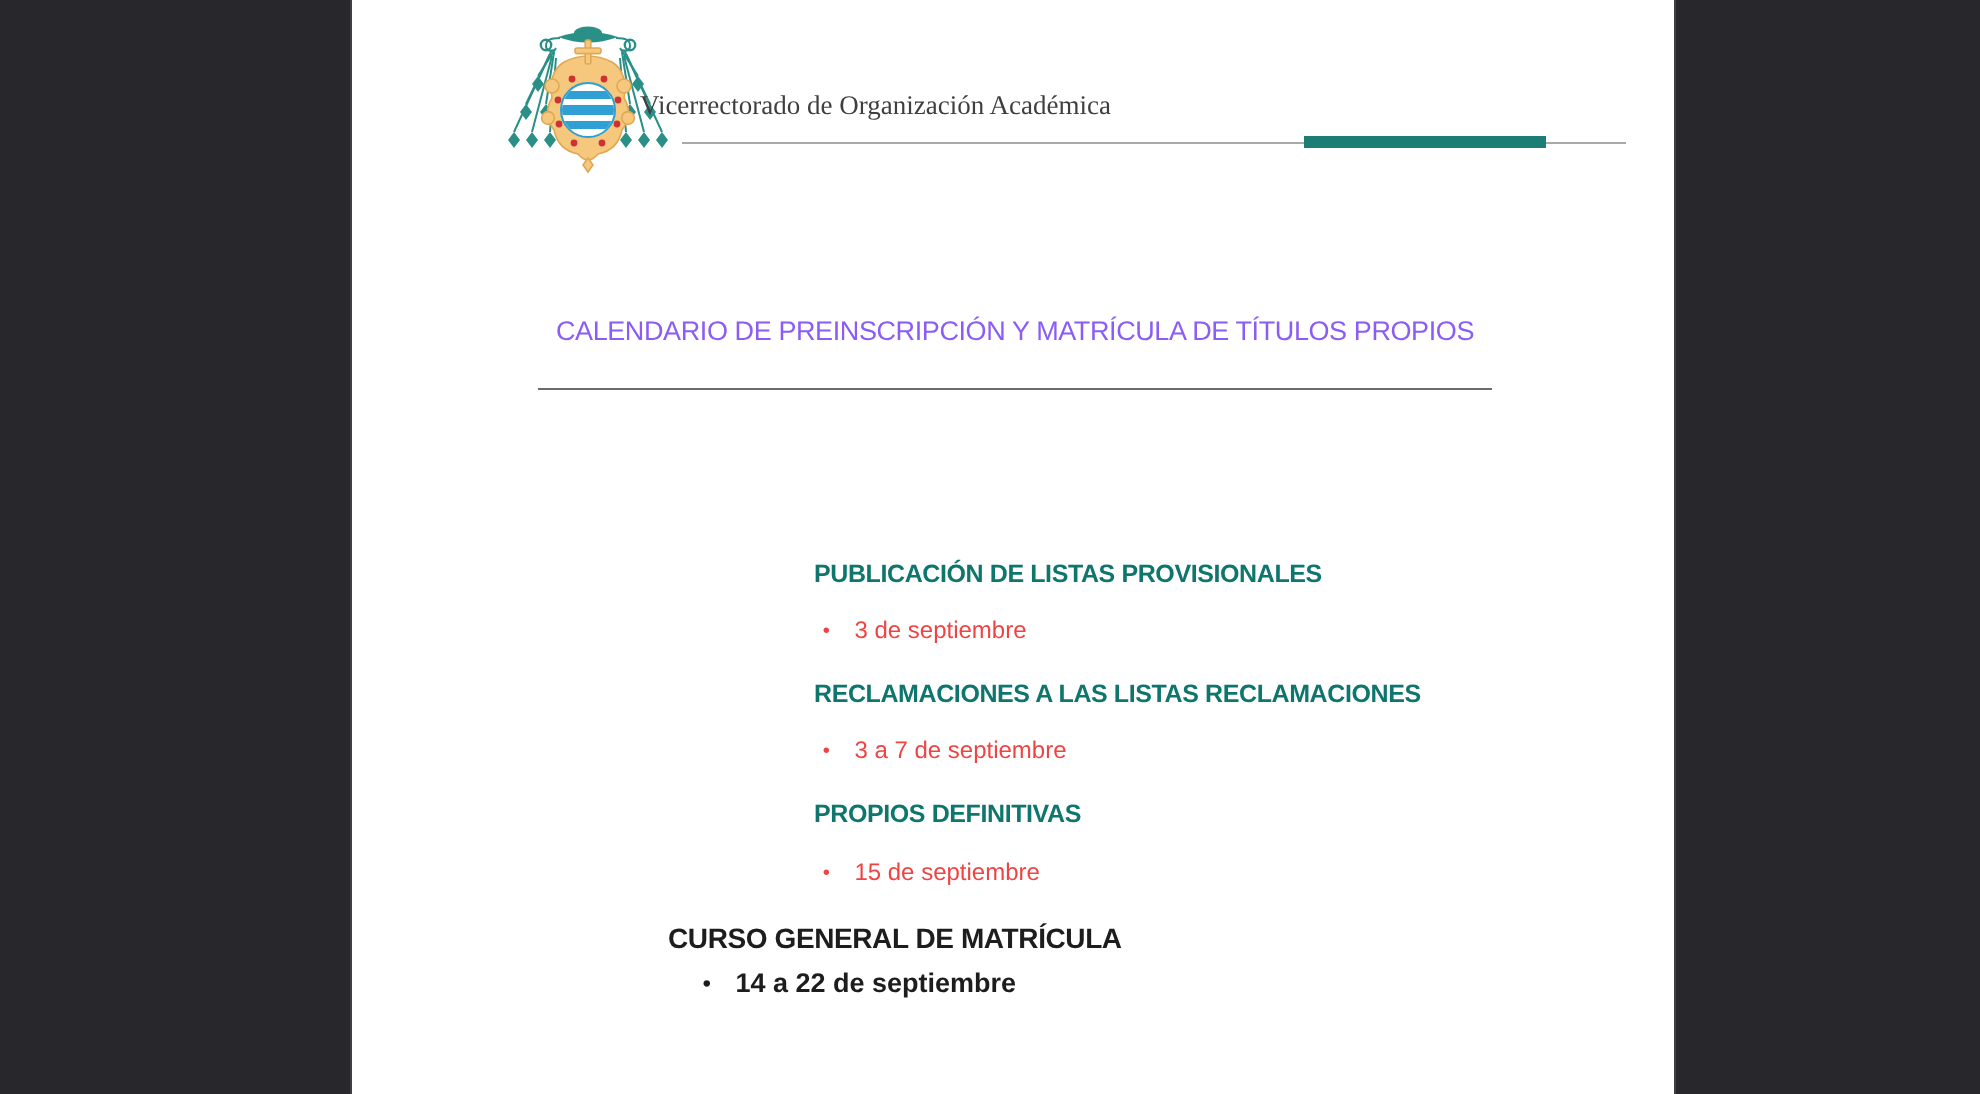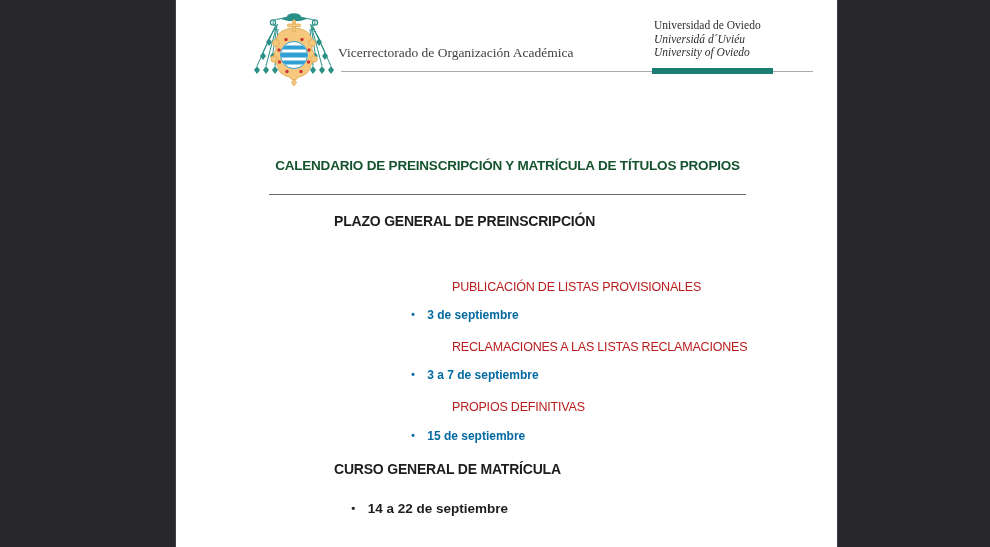--- a/index.html
+++ b/index.html
@@ -11,21 +11,21 @@
   }
   .page {
     position:absolute; left:175px; top:0; width:663px; height:547px;
     background:#ffffff;
     border-left:1px solid #3e4046; border-right:1px solid #3e4046;
   }
 
   
   .crest { position:absolute; left:76px; top:8px; width:84px; height:82px; }
   .dept-title {
-    position:absolute; left:162px; top:45px;
+    position:absolute; left:144px; top:45px;
     font-family:"Liberation Serif", serif;
     font-size:13.5px; color:#3f3f3f; white-space:nowrap;
   }
   .header-rule { position:absolute; left:165px; top:71px; width:472px; height:1px; background:#a9a9a9; }
   .teal-bar { position:absolute; left:476px; top:68px; width:121px; height:6px; background:#1b7d73; }
   .uni-block {
     position:absolute; left:478px; top:19px;
     font-family:"Liberation Serif", serif;
     font-size:11.5px; line-height:13.5px; color:#2e2e2e; white-space:nowrap;
   }
@@ -34,29 +34,29 @@
   .dept-subs {
     position:absolute; left:162px; top:80px;
     font-family:"Liberation Serif", serif; font-weight:bold;
     font-size:8.8px; line-height:11.5px; color:#5d5d5d; white-space:nowrap;
   }
   .dept-subs span { display:block; }
 
   
   .doc-title {
     position:absolute; left:0; top:156px; width:663px;
-    text-align:center; font-weight:bold; font-size:13.5px;
-    letter-spacing:-0.2px; line-height:19px; color:#14532d;
+    text-align:center; font-weight:normal; font-size:13.5px;
+    letter-spacing:-0.2px; line-height:19px; color:#8b5cf6;
   }
   .title-rule { position:absolute; left:93px; top:194px; width:477px; height:1px; background:#6b6b6b; }
 
   .h-l1 { position:absolute; left:158px; font-weight:bold; font-size:14px; letter-spacing:-0.2px; color:#1d1d1d; white-space:nowrap; }
-  .h-l2 { position:absolute; left:231px; font-weight:normal; font-size:12.5px; letter-spacing:-0.2px; color:#b91c1c; white-space:nowrap;margin-left:45px; }
+  .h-l2 { position:absolute; left:231px; font-weight:bold; font-size:12.5px; letter-spacing:-0.2px; color:#0f766e; white-space:nowrap; }
   .b-l1 { position:absolute; left:175px; font-weight:bold; font-size:13.5px; color:#1d1d1d; white-space:nowrap; }
-  .b-l2 { position:absolute; left:235px; font-weight:bold; font-size:12px;  color:#0369a1; white-space:nowrap; }
+  .b-l2 { position:absolute; left:235px; font-weight:normal; font-size:12px;  color:#ef4444; white-space:nowrap; }
   .dot { display:inline-block; margin-right:12px; transform:scale(0.85); }
 </style>
 </head>
 <body>
 
 <div class="page">
 
   <svg class="crest" viewBox="0 0 84 80" aria-hidden="true">
 
     <g stroke="#2a9087" stroke-width="1" fill="none">
@@ -132,47 +132,41 @@
       <circle cx="35" cy="62.5" r="1.7"></circle>
         <circle cx="49" cy="62.5" r="1.7"></circle>
     </g>
   </svg>
 
   <div class="dept-title">Vicerrectorado de Organización Académica</div>
 
   <div class="header-rule"></div>
   <div class="teal-bar"></div>
 
-  <div class="uni-block">
-    <span class="rm">Universidad de Oviedo</span>
-    <span class="it">Universidá d´Uviéu</span>
-    <span class="it">University of Oviedo</span>
-  </div>
 
 
   <div class="doc-title">
     <div>CALENDARIO DE PREINSCRIPCIÓN Y MATRÍCULA DE TÍTULOS PROPIOS</div>
   </div>
   <div class="title-rule"></div>
 
-  <div class="h-l1" style="top:213px">PLAZO GENERAL DE PREINSCRIPCIÓN</div>
 
   <div class="h-l2" style="top:280px">PUBLICACIÓN DE LISTAS PROVISIONALES</div>
   <div class="b-l2" style="top:308px">
     <span class="dot">•</span><span>3 de septiembre</span>
   </div>
 
   <div class="h-l2" style="top:340px">RECLAMACIONES A LAS LISTAS RECLAMACIONES</div>
   <div class="b-l2" style="top:368px">
     <span class="dot">•</span><span>3 a 7 de septiembre</span>
   </div>
 
   <div class="h-l2" style="top:400px">PROPIOS DEFINITIVAS</div>
   <div class="b-l2" style="top:429px">
     <span class="dot">•</span><span>15 de septiembre</span>
   </div>
 
   <div class="h-l1" style="top:461px">CURSO GENERAL DE MATRÍCULA</div>
-  <div class="b-l1" style="top:501px">
+  <div class="b-l1" style="top:484px">
     <span class="dot">•</span><span>14 a 22 de septiembre</span>
   </div>
 
 </div>
 
 </body></html>

